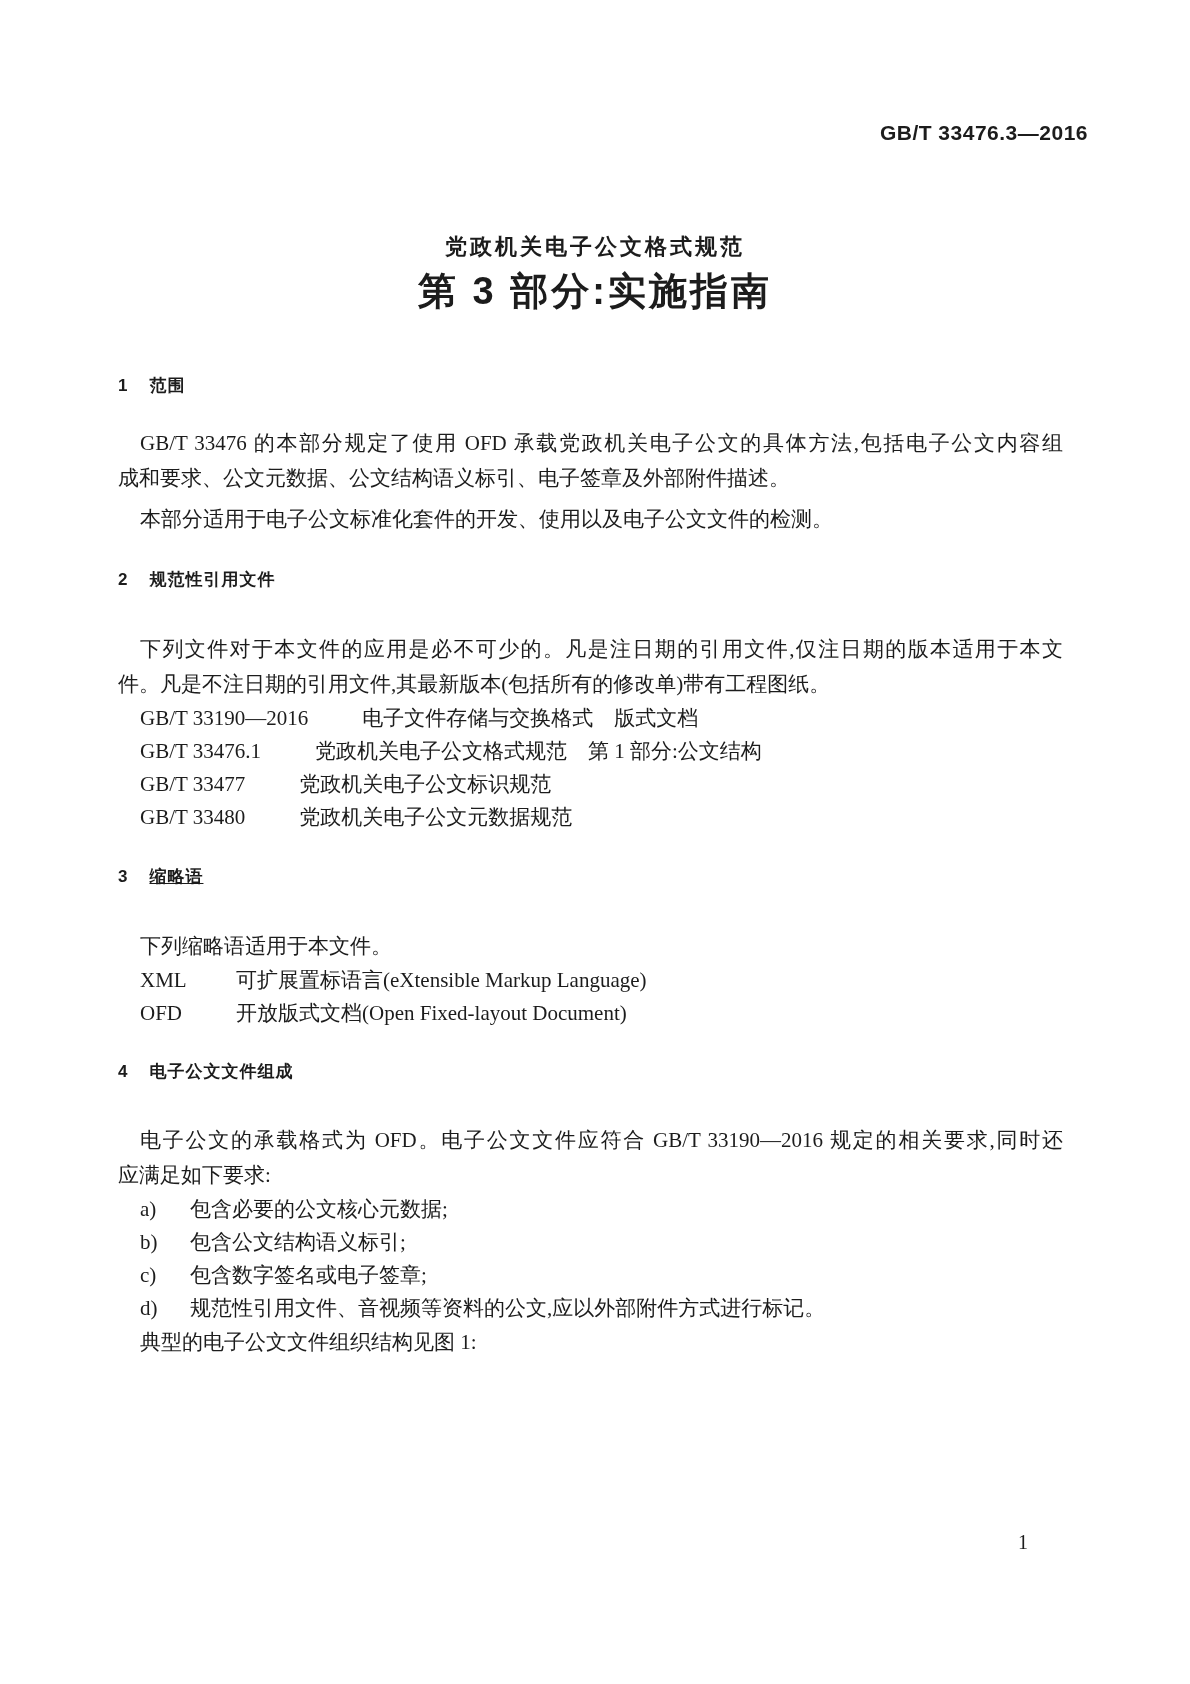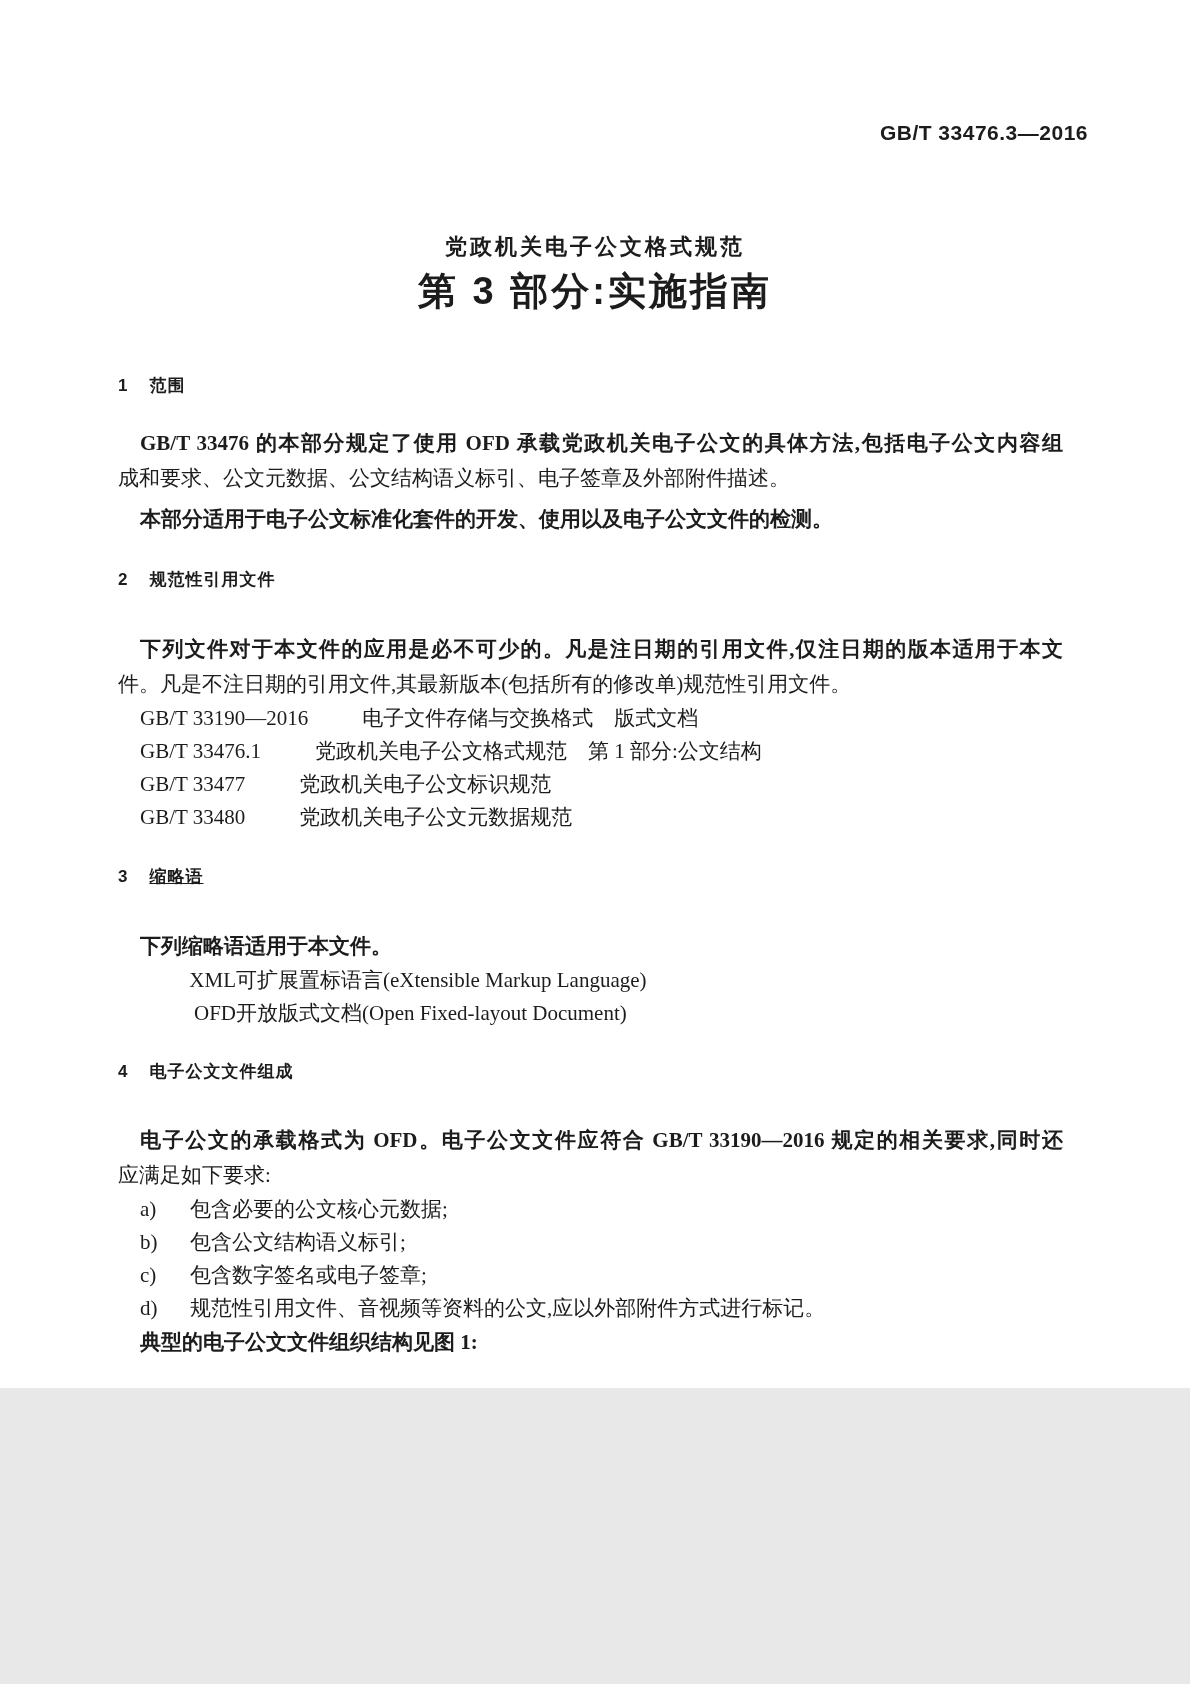--- a/index.html
+++ b/index.html
@@ -1,19 +1,19 @@
 <!DOCTYPE html>
 <html><head>
 <meta charset="utf-8">
 <style>
   html, body { margin: 0; padding: 0; background: #e8e8e8; }
   .page {
     position: relative;
     width: 1190px;
-    height: 1388px;
+    height: 1684px;
     margin: 0 auto;
     background: #ffffff;
     color: #1c1c1c;
     font-family: "Liberation Serif", "DejaVu Serif", serif;
     font-size: 21px;
     overflow: hidden;
   }
   
   .doc-header {
     padding-top: 120px;
@@ -52,26 +52,26 @@
     font-family: "Liberation Sans", "DejaVu Sans", sans-serif;
     font-weight: bold;
     font-size: 17px;
     line-height: 26px;
     letter-spacing: 1px;
   }
   .sec-heading .num { display: inline-block; margin-right: 22px; letter-spacing: 0; }
   .para { margin: 0; }
   .line { line-height: 35px; }
   .jline { text-align: justify; text-align-last: justify; overflow: hidden; white-space: nowrap; }
-  .indent { text-indent: 22px; font-weight: bold; }
+  .indent { text-indent: 22px; }
   .ref-list, .abbr-list, .item-list { padding-left: 22px; }
   .ref-row { line-height: 33px; }
   .ref-id { display: inline-block; margin-right: 54px; }
   .abbr-row { line-height: 33px; }
-  .abbr-key { display: inline-block; width: 96px; text-align: right; }
+  .abbr-key { display: inline-block; width: 96px; }
   .li-row { line-height: 33px; }
   .li-marker { display: inline-block; width: 50px; }
   
   .mt-h1   { margin-top: 64px; }
   .mt-p1   { margin-top: 27px; }
   .mt-p2   { margin-top: 6px;  }
   .mt-h2   { margin-top: 30px; }
   .mt-p3   { margin-top: 39px; }
   .mt-h3   { margin-top: 30px; text-decoration: underline; }
   .mt-p4   { margin-top: 39px; }
@@ -108,21 +108,21 @@
     </div>
     <div class="para mt-p2">
       <div class="line indent">本部分适用于电子公文标准化套件的开发、使用以及电子公文文件的检测。</div>
     </div>
 
     <div class="sec-heading mt-h2">
       <span class="num">2</span><span>规范性引用文件</span>
     </div>
     <div class="para mt-p3">
       <div class="line jline indent">下列文件对于本文件的应用是必不可少的。凡是注日期的引用文件,仅注日期的版本适用于本文</div>
-      <div class="line">件。凡是不注日期的引用文件,其最新版本(包括所有的修改单)规范性引用文件。</div>
+      <div class="line">件。凡是不注日期的引用文件,其最新版本(包括所有的修改单)带有工程图纸。</div>
     </div>
     <div class="ref-list">
       <div class="ref-row">
         <span class="ref-id">GB/T 33190—2016</span><span>电子文件存储与交换格式　版式文档</span>
       </div>
       <div class="ref-row">
         <span class="ref-id">GB/T 33476.1</span><span>党政机关电子公文格式规范　第 1 部分:公文结构</span>
       </div>
       <div class="ref-row">
         <span class="ref-id">GB/T 33477</span><span>党政机关电子公文标识规范</span>

